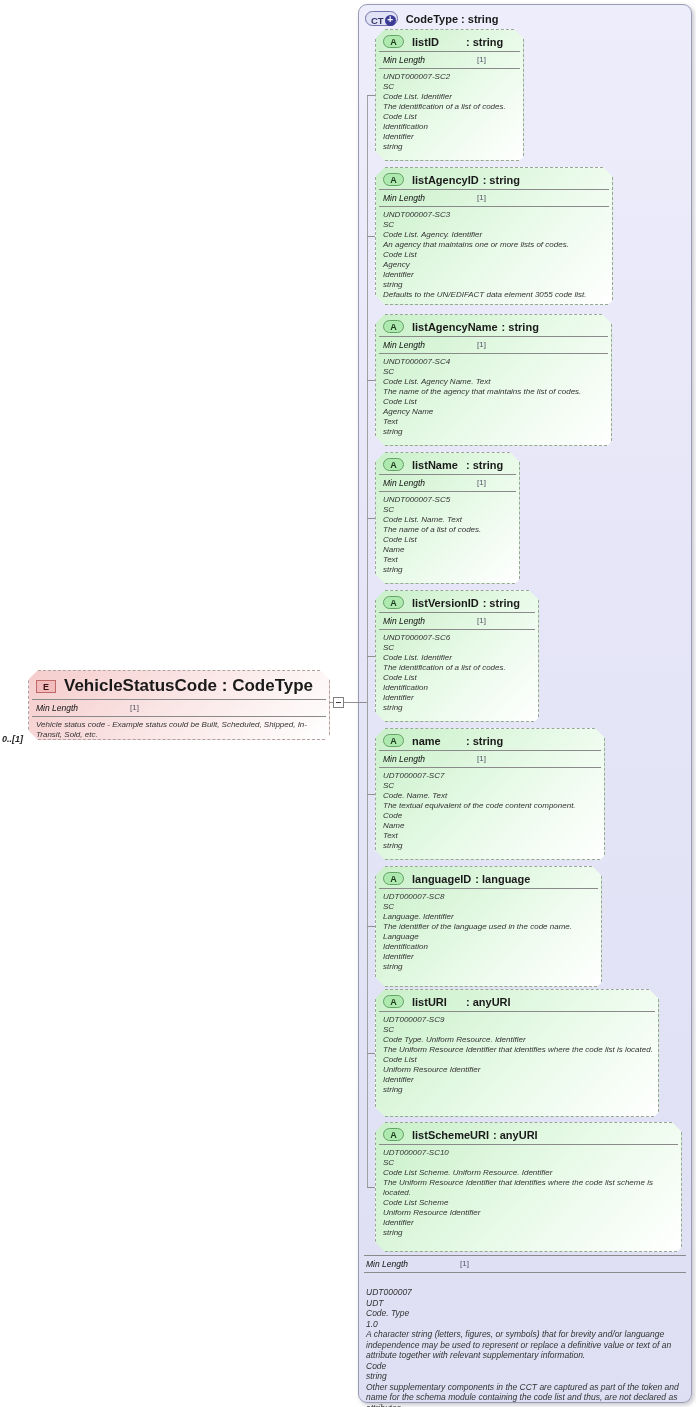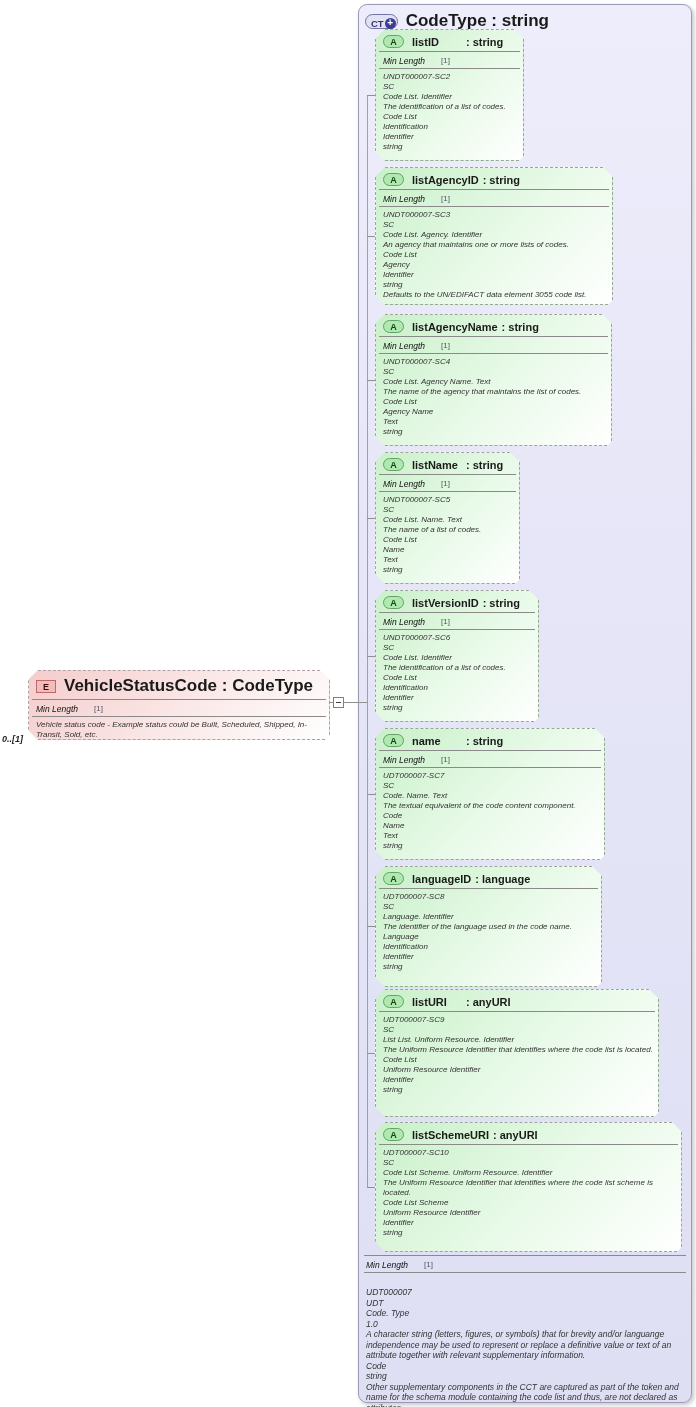--- a/index.html
+++ b/index.html
@@ -17,21 +17,21 @@
   .ct-badge {
     display: inline-flex; align-items: center; height: 15px;
     border: 1.5px solid #7272aa; border-radius: 8px; background: #e2e2f6;
     padding: 4px 1px 0 5px; font-size: 9.5px; font-weight: bold; color: #333366;
   }
   .ct-plus {
     display: inline-block; width: 11px; height: 11px; margin-left: 1px;
     background: #3c3c96; border-radius: 50%; color: #ffffff;
     font-size: 10px; font-weight: bold; line-height: 10px; text-align: center;
   }
-  .ct-title { font-size: 17px; font-weight: bold; color: #1a1a1a; }
+  .ct-title { font-size: 11px; font-weight: bold; color: #1a1a1a; }
 
   
   .vline { position: absolute; width: 1px; background: #a0a0a0; }
   .hline { position: absolute; height: 1px; background: #909090; }
 
   
   .attr {
     position: absolute; left: 16px;
     background: linear-gradient(135deg, #c9f0c9 0%, #e9fae9 55%, #ffffff 100%);
     border: 1px dashed #9aa69a;
@@ -40,21 +40,21 @@
   }
   .attr-head { display: flex; align-items: center; gap: 8px; padding: 5px 6px 2px 7px; }
   .a-badge {
     display: inline-block; width: 21px; height: 13px; border: 1px solid #64a164;
     border-radius: 7px; background: #aeeab0; color: #1c3a1c;
     font-size: 9px; font-weight: bold; text-align: center; line-height: 12px; flex: 0 0 auto;
   }
   .attr-name { font-size: 11px; font-weight: bold; color: #1a1a1a; min-width: 50px; display: inline-block; }
   .attr-type { font-size: 11px; font-weight: bold; color: #1a1a1a; margin-left: -4px; }
   .hr { height: 1px; background: #8a8a8a; margin: 1px 3px; }
-  .facet-row { display: flex; align-items: center; padding: 2px 6px 1px 7px; height: 14px; }
+  .facet-row { display: flex; align-items: flex-start; padding: 2px 6px 1px 7px; height: 14px; gap: 36px; }
   .facet-name { font-size: 8.5px; font-style: italic; color: #111111; }
   .facet-card { font-size: 8px; color: #556; margin-left: 16px; }
   .details { padding: 2px 5px 2px 7px; font-size: 8px; font-style: italic; color: #333333; line-height: 10px; }
 
   
   .el-box {
     position: absolute; left: 28px; top: 670px; width: 302px; height: 70px;
     background: linear-gradient(135deg, #f5cccc 0%, #fbe9e9 55%, #ffffff 100%);
     border: 1px dashed #b0a0a0;
     clip-path: polygon(10px 0, calc(100% - 10px) 0, 100% 10px, 100% calc(100% - 5px), calc(100% - 5px) 100%, 10px 100%, 0 calc(100% - 10px), 0 10px);
@@ -288,21 +288,21 @@
     <div class="attr" style="top:984px; width:284px; height:128px;">
       <div class="attr-head">
         <span class="a-badge">A</span>
         <span class="attr-name">listURI</span>
         <span class="attr-type">: anyURI</span>
       </div>
       <div class="hr"></div>
       <div class="details">
           <div>UDT000007-SC9</div>
           <div>SC</div>
-          <div>List List. Uniform Resource. Identifier</div>
+          <div>Code Type. Uniform Resource. Identifier</div>
           <div>The Uniform Resource Identifier that identifies where the code list is located.</div>
           <div>Code List</div>
           <div>Uniform Resource Identifier</div>
           <div>Identifier</div>
           <div>string</div>
         </div>
     </div>
 
     <div class="attr" style="top:1117px; width:307px; height:130px;">
       <div class="attr-head">

